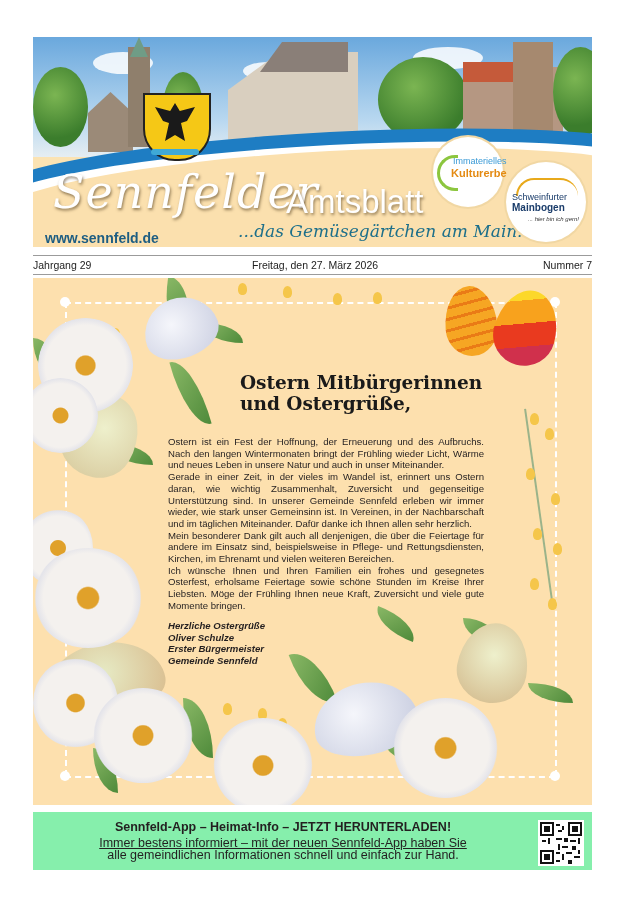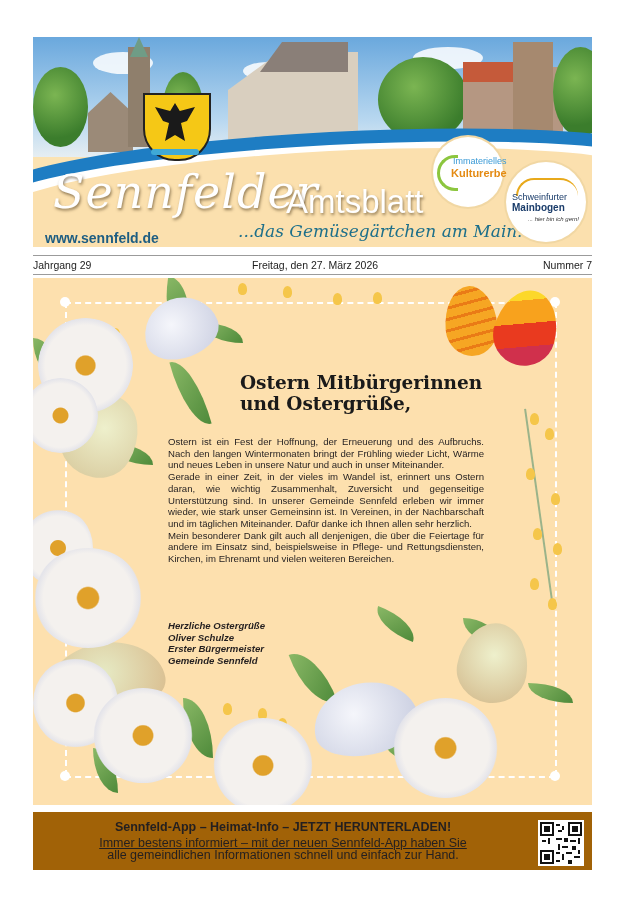--- a/index.html
+++ b/index.html
@@ -42,21 +42,21 @@
   .flower{position:absolute;border-radius:50%;background:radial-gradient(circle,#e0a12a 0 14%,#f4f1ee 16% 60%,#e4e4ea 70%,rgba(255,255,255,0) 72%);}
   .egg{position:absolute;border-radius:50% 50% 50% 50%/60% 60% 40% 40%;}
   .bud{position:absolute;width:9px;height:12px;border-radius:50% 50% 40% 40%;background:#f5c64a;}
   .stem{position:absolute;border-left:2px solid #9bb38a;}
 
   .heading{position:absolute;left:207px;top:94px;font-family:"DejaVu Serif",serif;font-weight:bold;font-size:18.5px;line-height:21px;color:#1a1a1a;}
   .body{position:absolute;left:135px;top:158px;width:316px;font-size:9.6px;line-height:11.7px;color:#231f20;text-align:justify;}
   .body p{margin:0;}
   .sign{position:absolute;left:135px;top:342px;width:145px;text-align:left;font-size:9.6px;line-height:11.7px;font-style:italic;font-weight:bold;}
 
-  .appbar{position:absolute;left:33px;top:812px;width:559px;height:58px;background:#a16207;text-align:center;}
+  .appbar{position:absolute;left:33px;top:812px;width:559px;height:58px;background:#86efac;text-align:center;}
   .app-l1{position:absolute;left:0;width:500px;top:8px;font-weight:bold;font-size:12.5px;color:#231f20;}
   .app-l2,.app-l3{position:absolute;left:0;width:500px;font-size:12.5px;color:#231f20;}
   .app-l2{top:24px;text-decoration:underline;} .app-l3{top:36px;text-align:center;}
   .qr{position:absolute;left:505px;top:8px;width:42px;height:42px;background:#fff;padding:2px;}
   .qr svg{width:42px;height:42px;display:block;}
 </style>
 </head>
 <body>
 
 <div class="banner">
@@ -168,20 +168,21 @@
   <div class="flower" style="left:360px;top:420px;width:105px;height:100px;"></div>
 
   <div class="heading">
     <div>Ostern Mitbürgerinnen</div>
     <div>und Ostergrüße,</div>
   </div>
   <div class="body">
     <p>Ostern ist ein Fest der Hoffnung, der Erneuerung und des Aufbruchs. Nach den langen Wintermonaten bringt der Frühling wieder Licht, Wärme und neues Leben in unsere Natur und auch in unser Miteinander.</p>
     <p>Gerade in einer Zeit, in der vieles im Wandel ist, erinnert uns Ostern daran, wie wichtig Zusammenhalt, Zuversicht und gegenseitige Unterstützung sind. In unserer Gemeinde Sennfeld erleben wir immer wieder, wie stark unser Gemeinsinn ist. In Vereinen, in der Nachbarschaft und im täglichen Miteinander. Dafür danke ich Ihnen allen sehr herzlich.</p>
     <p>Mein besonderer Dank gilt auch all denjenigen, die über die Feiertage für andere im Einsatz sind, beispielsweise in Pflege- und Rettungsdiensten, Kirchen, im Ehrenamt und vielen weiteren Bereichen.</p>
+    <p>Ich wünsche Ihnen und Ihren Familien ein frohes und gesegnetes Osterfest, erholsame Feiertage sowie schöne Stunden im Kreise Ihrer Liebsten. Möge der Frühling Ihnen neue Kraft, Zuversicht und viele gute Momente bringen.</p>
   </div>
   <div class="sign">
     <div>Herzliche Ostergrüße</div>
     <div>Oliver Schulze</div>
     <div>Erster Bürgermeister</div>
     <div>Gemeinde Sennfeld</div>
   </div>
 </div>
 
 <div class="appbar">

